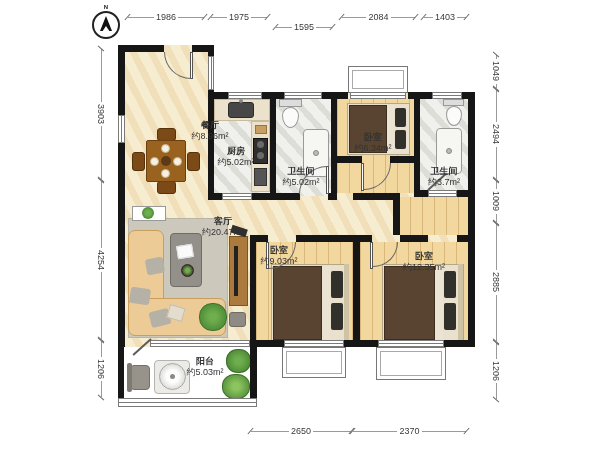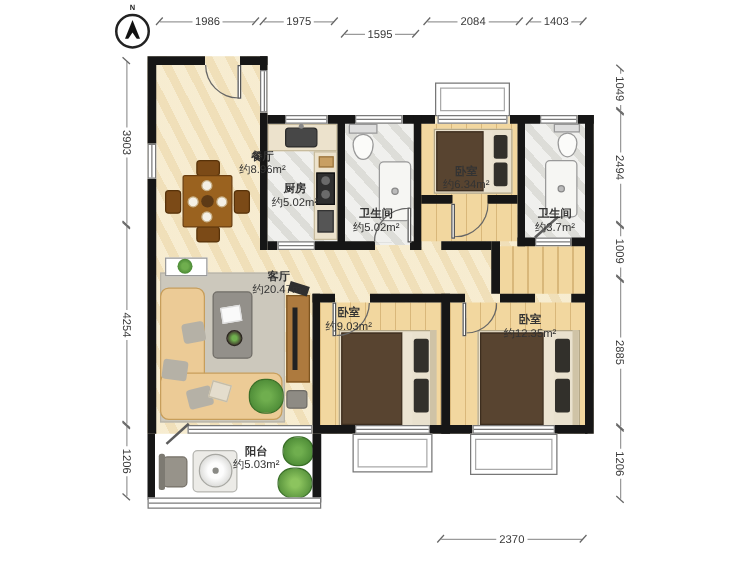--- a/index.html
+++ b/index.html
@@ -292,20 +292,25 @@
       <i class="ln"></i>
       <span class="dl">2084</span>
       <i class="ln"></i>
     </div>
   <div class="dimh" style="left:423px;top:10px;width:44px;">
       <i class="ln"></i>
       <span class="dl">1403</span>
       <i class="ln"></i>
     </div>
 
+  <div class="dimh" style="left:250px;top:424px;width:102px;">
+      <i class="ln"></i>
+      <span class="dl">2650</span>
+      <i class="ln"></i>
+    </div>
   <div class="dimh" style="left:352px;top:424px;width:115px;">
       <i class="ln"></i>
       <span class="dl">2370</span>
       <i class="ln"></i>
     </div>
 
   <div class="dimv" style="left:94px;top:48px;height:132px;">
       <i class="ln"></i>
       <span class="dl">3903</span>
       <i class="ln"></i>

